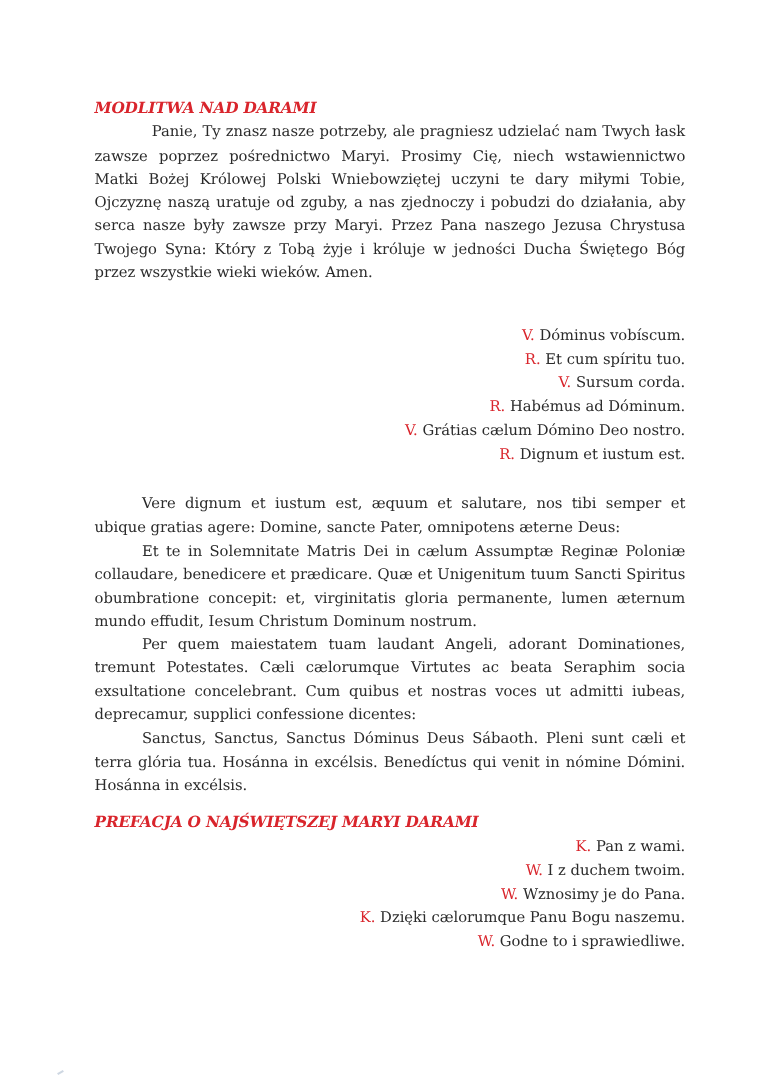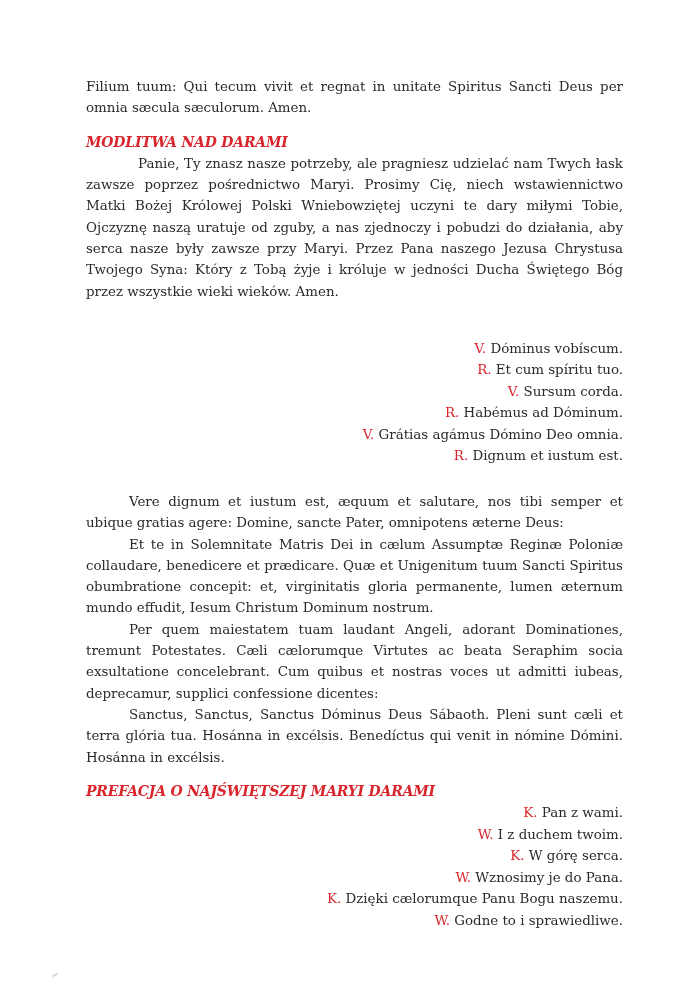--- a/index.html
+++ b/index.html
@@ -67,52 +67,50 @@
       background: #b9c6d6;
       transform: rotate(-30deg);
       opacity: 0.7;
     }
   </style>
 </head>
 <body>
 
 <div class="page">
 
-  <p class="para">Filium tuum: Qui tecum vivit et regnat in unitate Spiritus Sancti Deus per omnia sæcula sæculorum. Amen.</p>
 
   <div class="gap-s"></div>
 
   <h2 class="heading">MODLITWA NAD DARAMI</h2>
   <p class="para indent-big">Panie, Ty znasz nasze potrzeby, ale pragniesz udzielać nam Twych łask zawsze poprzez pośrednictwo Maryi. Prosimy Cię, niech wstawiennictwo Matki Bożej Królowej Polski Wniebowziętej uczyni te dary miłymi Tobie, Ojczyznę naszą uratuje od zguby, a nas zjednoczy i pobudzi do działania, aby serca nasze były zawsze przy Maryi. Przez Pana naszego Jezusa Chrystusa Twojego Syna: Który z Tobą żyje i króluje w jedności Ducha Świętego Bóg przez wszystkie wieki wieków. Amen.</p>
 
   <div class="gap-l"></div>
 
   <ul class="resp-list">
     <li><span class="marker">V.</span> <span>Dóminus vobíscum.</span></li>
     <li><span class="marker">R.</span> <span>Et cum spíritu tuo.</span></li>
     <li><span class="marker">V.</span> <span>Sursum corda.</span></li>
     <li><span class="marker">R.</span> <span>Habémus ad Dóminum.</span></li>
-    <li><span class="marker">V.</span> <span>Grátias agámus Dómino Deo omnia.</span></li>
+    <li><span class="marker">V.</span> <span>Grátias cælum Dómino Deo nostro.</span></li>
     <li><span class="marker">R.</span> <span>Dignum et iustum est.</span></li>
   </ul>
 
   <div class="gap-m"></div>
 
   <p class="para indent">Vere dignum et iustum est, æquum et salutare, nos tibi semper et ubique gratias agere: Domine, sancte Pater, omnipotens æterne Deus:</p>
   <p class="para indent">Et te in Solemnitate Matris Dei in cælum Assumptæ Reginæ Poloniæ collaudare, benedicere et prædicare. Quæ et Unigenitum tuum Sancti Spiritus obumbratione concepit: et, virginitatis gloria permanente, lumen æternum mundo effudit, Iesum Christum Dominum nostrum.</p>
   <p class="para indent">Per quem maiestatem tuam laudant Angeli, adorant Dominationes, tremunt Potestates. Cæli cælorumque Virtutes ac beata Seraphim socia exsultatione concelebrant. Cum quibus et nostras voces ut admitti iubeas, deprecamur, supplici confessione dicentes:</p>
   <p class="para indent">Sanctus, Sanctus, Sanctus Dóminus Deus Sábaoth. Pleni sunt cæli et terra glória tua. Hosánna in excélsis. Benedíctus qui venit in nómine Dómini. Hosánna in excélsis.</p>
 
   <div class="gap-s"></div>
 
   <h2 class="heading">PREFACJA O NAJŚWIĘTSZEJ MARYI DARAMI</h2>
   <ul class="resp-list">
     <li><span class="marker">K.</span> <span>Pan z wami.</span></li>
     <li><span class="marker">W.</span> <span>I z duchem twoim.</span></li>
-    <li><span class="marker">K.</span> <span>W górę serca.</span></li>
     <li><span class="marker">W.</span> <span>Wznosimy je do Pana.</span></li>
     <li><span class="marker">K.</span> <span>Dzięki cælorumque Panu Bogu naszemu.</span></li>
     <li><span class="marker">W.</span> <span>Godne to i sprawiedliwe.</span></li>
   </ul>
 
 </div>
 
 <div class="scan-mark"></div>
 
 </body></html>

